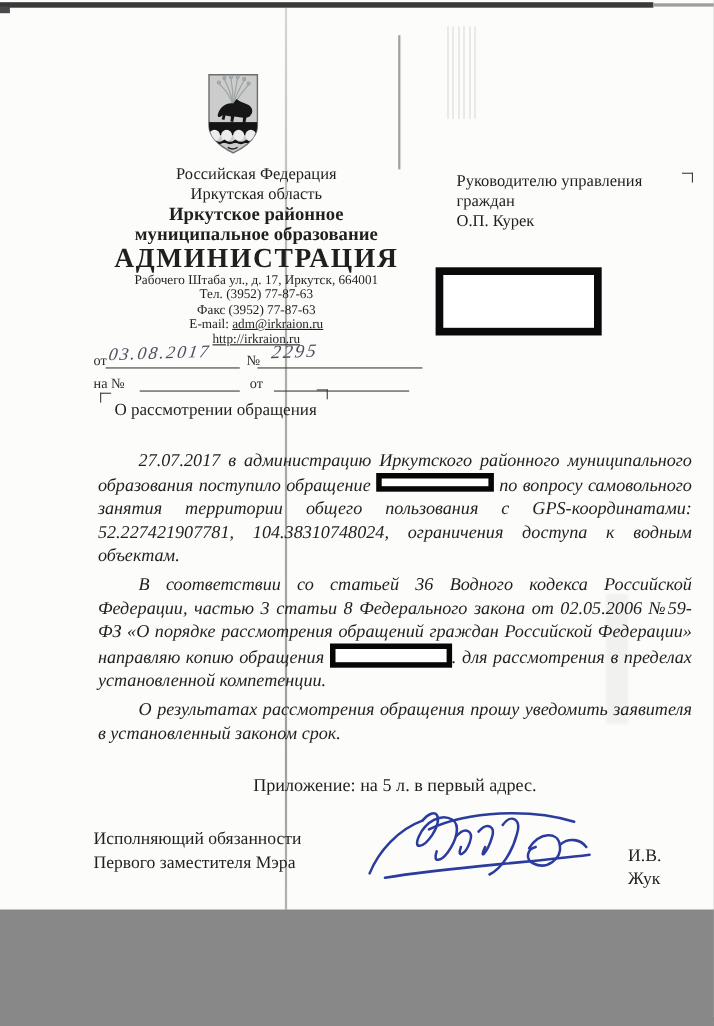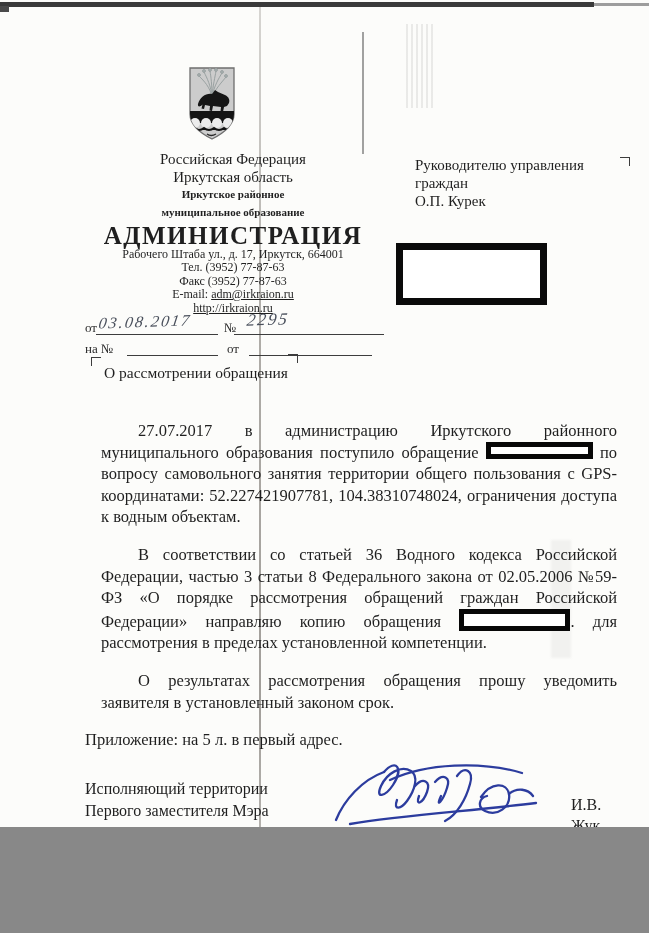--- a/index.html
+++ b/index.html
@@ -19,21 +19,21 @@
   .smudge.a { left:406px; top:24px;  width:28px; height:84px;
               background:repeating-linear-gradient(90deg, rgba(140,140,140,.16) 0 2px, rgba(0,0,0,0) 2px 5px); filter:blur(.4px); }
   .smudge.b { left:414px; top:852px; width:24px; height:78px;
               background:repeating-linear-gradient(90deg, rgba(140,140,140,.14) 0 2px, rgba(0,0,0,0) 2px 5px); filter:blur(.4px); }
   .smudge.c { left:551px; top:540px; width:20px; height:118px; background:rgba(150,150,150,.10); filter:blur(1px); }
 
   
   .coat   { position:absolute; left:186px; top:65px; }
   .lhead  { position:absolute; left:83px; top:151px; width:300px; text-align:center; }
   .lh-line  { font-size:15px;   line-height:17.5px; }
-  .lh-bold  { font-size:11px; line-height:17.5px; font-weight:bold; }
+  .lh-bold  { font-size:17px; line-height:17.5px; font-weight:bold; }
   .lh-org   { font-size:25px;   line-height:25px; font-weight:bold; letter-spacing:1.5px; margin-top:2px; }
   .lh-small { font-size:12px;   line-height:13.4px; }
   .u        { text-decoration:underline; }
 
   
   .recipient { position:absolute; left:415px; top:156px; width:225px; font-size:15px; line-height:18.2px; text-align:left; }
   .stamp-box { position:absolute; left:396px; top:243px; width:137px; height:48px; border:7px solid #0a0a0a; background:#fff; }
 
   
   .ref-label { position:absolute; font-size:13px; color:#2a2a2a; }
@@ -44,22 +44,22 @@
 
   .corner { position:absolute; width:9px; height:8px; }
   .corner.tl  { border-top:1.5px solid #3c3c3c; border-left:1.5px solid #3c3c3c; }
   .corner.tr  { border-top:1.5px solid #3c3c3c; border-right:1.5px solid #3c3c3c; }
 
   .subject { position:absolute; left:104px; top:364px; font-size:15.5px; }
 
   
   .body { position:absolute; left:85px; top:404px; width:548px; font-size:16.5px; line-height:21.6px; text-align:justify; }
   .salutation { text-align:center; margin-bottom:11px; }
-  .body p { margin:16px; text-indent:37px; }
-  .attachment { margin-top:11px; text-align:left;font-family:Liberation Serif, serif; }
+  .body p { margin:4px; text-indent:37px;font-style:italic; }
+  .attachment { margin-top:26px; text-align:center;font-family:Liberation Serif, serif; }
   .redact-1 { display:inline-block; width:97px;  height:7px;  border:5px solid #070707; background:#fff; vertical-align:-1px; }
   .redact-2 { display:inline-block; width:101px; height:12px; border:5px solid #070707; background:#fff; vertical-align:-4px; }
 
   
   .sig-row   { margin-top:13px; position:relative; height:96px; text-align:left; }
   .sig-title { position:absolute; left:0; top:14px; font-size:16px; line-height:22px; }
   .sig-svg   { position:absolute; left:245px; top:-12px; }
   .sig-name  { position:absolute; left:486px; top:30px; font-size:16px; }
 
   .footer { position:absolute; left:90px; top:889px; font-size:15px; }
@@ -155,21 +155,21 @@
       <span class="redact-1"></span>
       <span>по вопросу самовольного занятия территории общего пользования с GPS-координатами: 52.227421907781, 104.38310748024, ограничения доступа к водным объектам.</span></p>
     <p><span>В соответствии со статьей 36 Водного кодекса Российской Федерации, частью 3 статьи 8 Федерального закона от 02.05.2006 №59-ФЗ «О порядке рассмотрения обращений граждан Российской Федерации» направляю копию обращения</span>
       <span class="redact-2"></span><span>. для рассмотрения в пределах установленной компетенции.</span></p>
     <p>О результатах рассмотрения обращения прошу уведомить заявителя в установленный законом срок.</p>
 
     <div class="attachment">Приложение: на 5 л. в первый адрес.</div>
 
     <div class="sig-row">
       <div class="sig-title">
-        <div>Исполняющий территории</div>
+        <div>Исполняющий обязанности</div>
         <div>Первого заместителя Мэра</div>
       </div>
       <svg class="sig-svg" width="218" height="94" viewBox="0 0 218 94">
         <g stroke="#2c3c9e" stroke-width="2.3" fill="none" stroke-linecap="round">
           <path d="M6,68 C14,48 32,28 54,20"></path>
           <path d="M54,20 C66,6 74,16 63,33 C55,45 45,47 51,34 C57,21 71,13 81,19 C89,24 85,38 77,49 C71,57 63,59 67,48"></path>
           <path d="M60,28 C96,11 152,9 192,21"></path>
           <path d="M85,34 C93,25 101,29 97,40 C93,51 85,55 89,44"></path>
           <path d="M105,30 C113,21 121,25 117,36 C113,49 105,57 111,44"></path>
           <path d="M127,24 C135,13 144,19 140,32 C136,47 127,63 115,69"></path>

